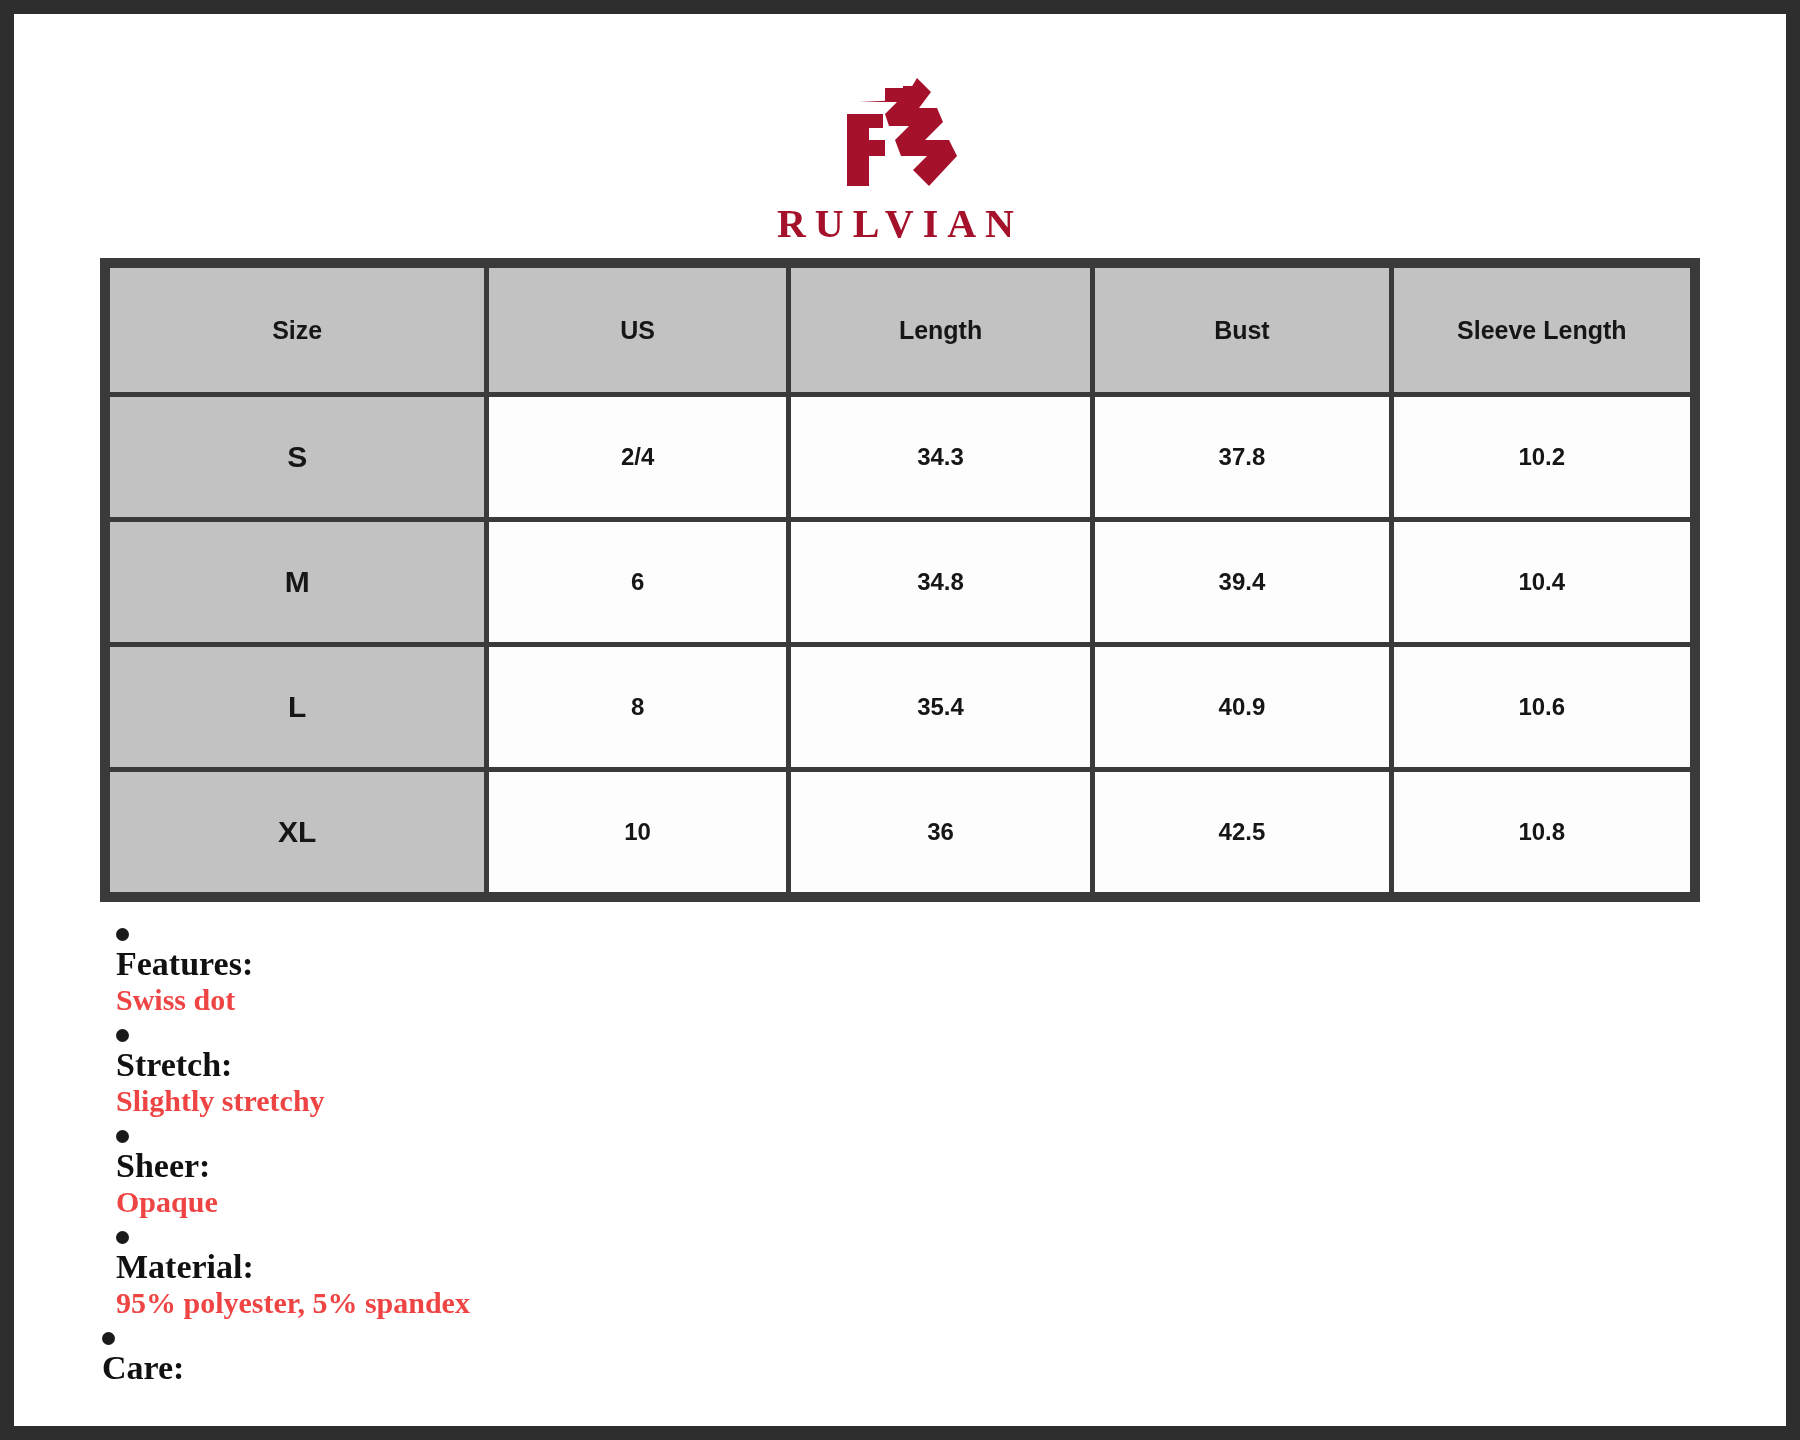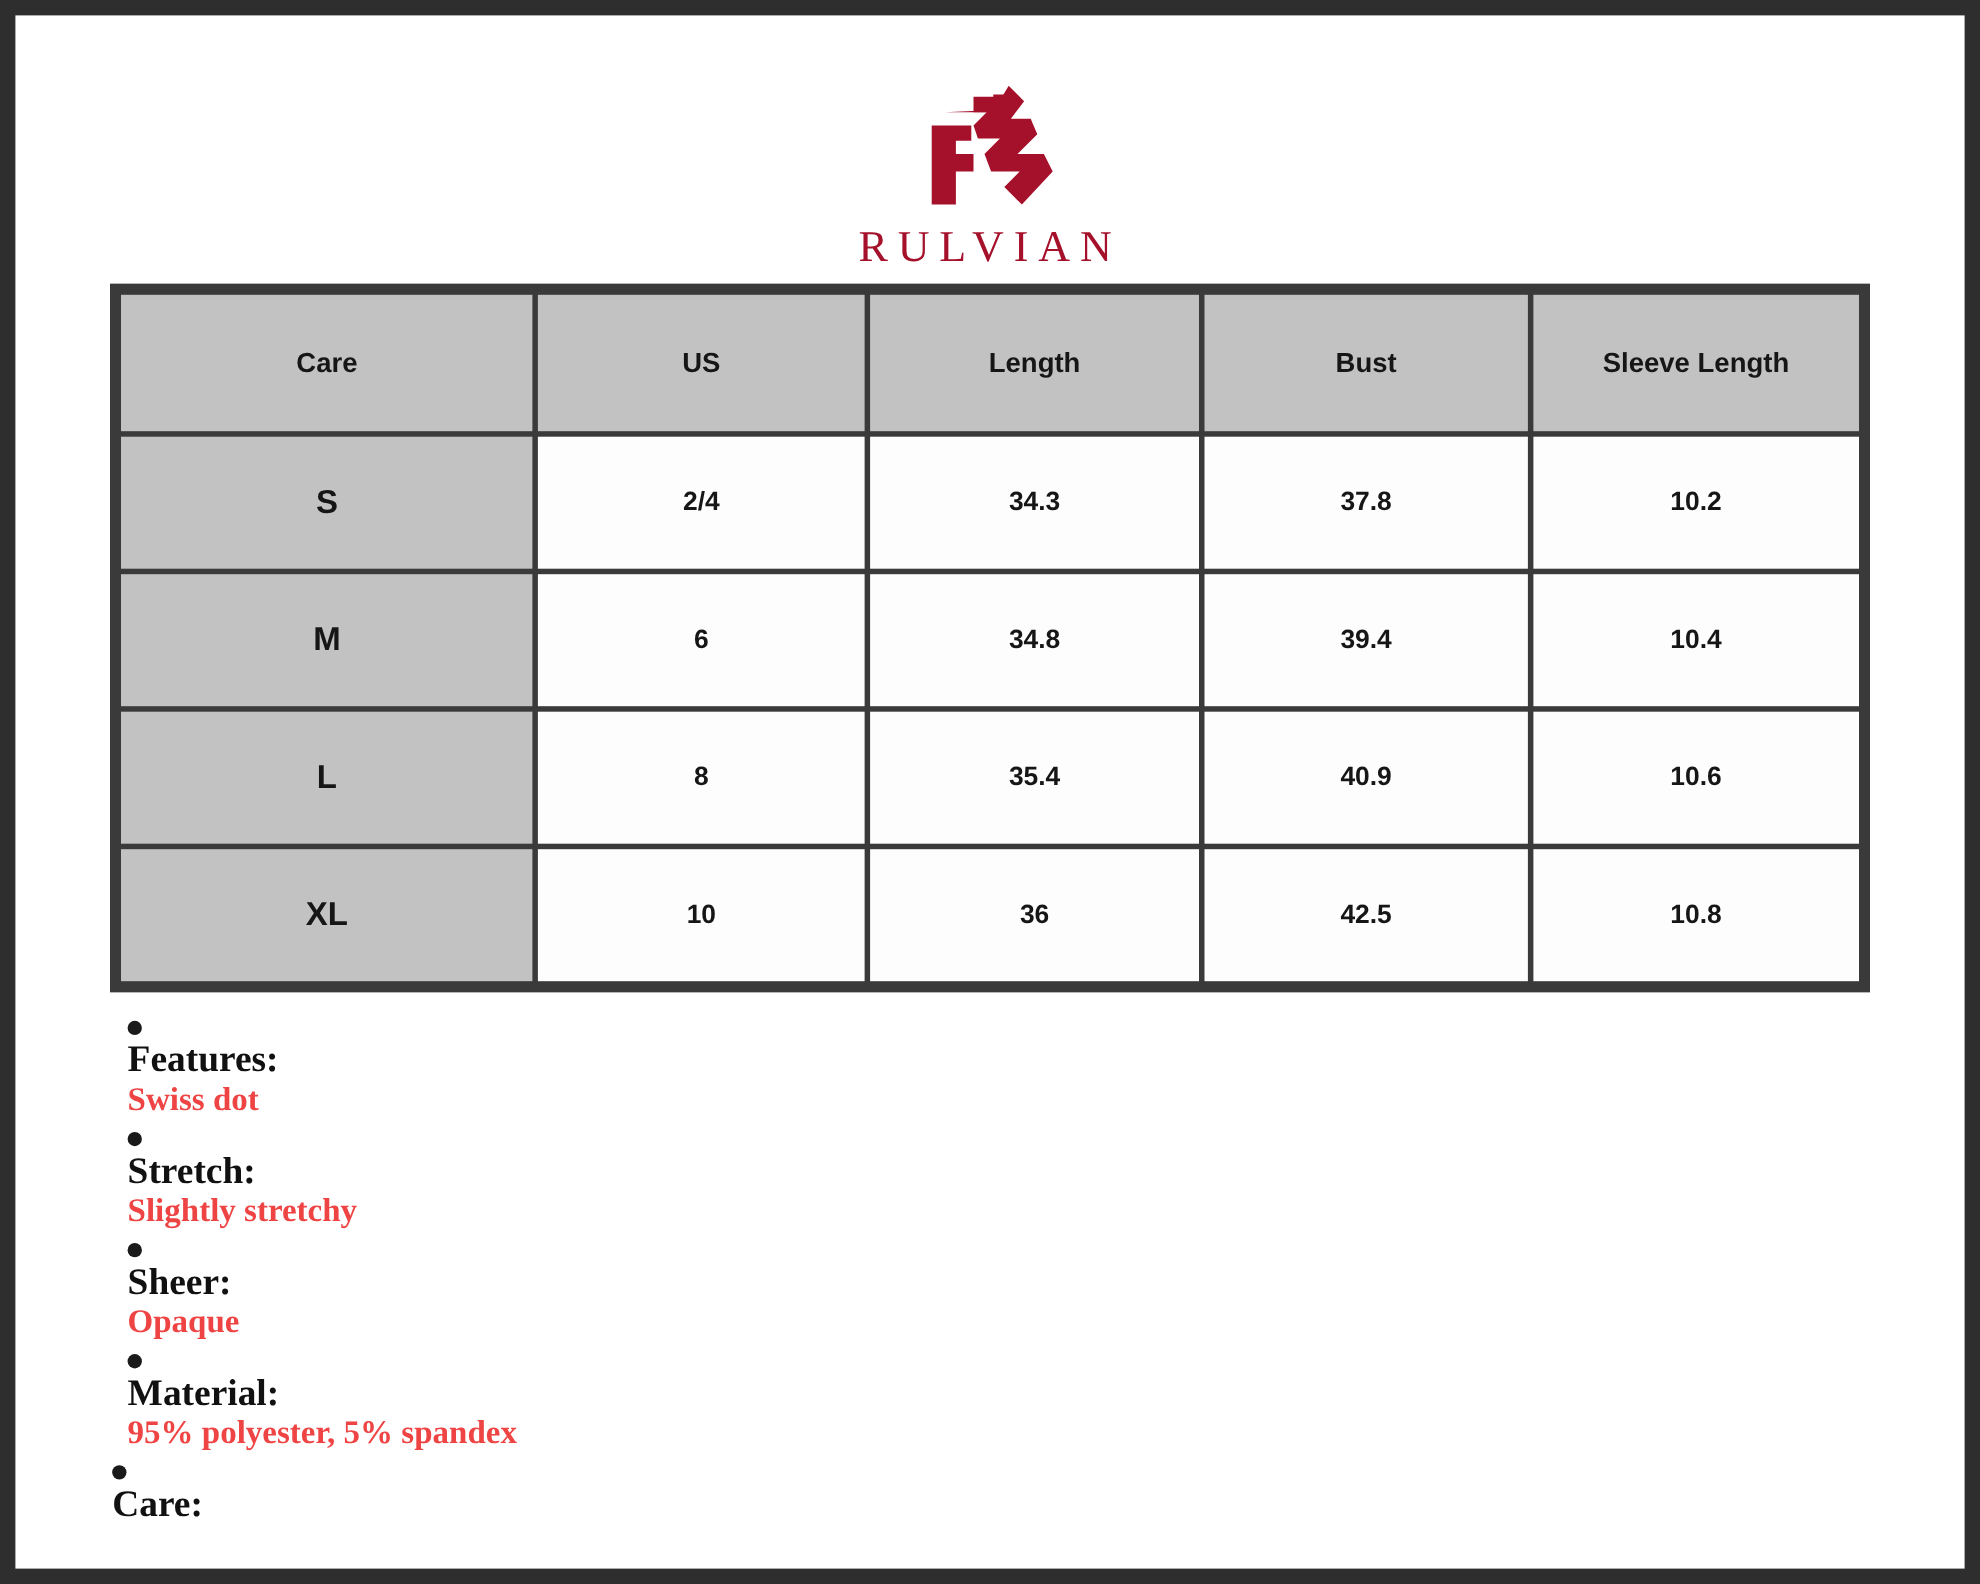--- a/index.html
+++ b/index.html
@@ -66,21 +66,21 @@
   }
   .brand-mark {
     width: 150px;
     height: 120px;
     margin: 0 auto;
     display: block;
   }
   .brand-name {
     margin-top: 2px;
     font-size: 40px;
-    font-weight: normal;
+    font-weight: bold;
     letter-spacing: 9px;
     color: #A5112A;
     font-family: "Liberation Serif", serif;
   }
 
   
   .table-wrap {
     margin-top: 4px;
     border: 5px solid #3a3a3a;
     background: #3a3a3a;
@@ -177,21 +177,21 @@
       <table class="size-table">
         <colgroup>
           <col class="c-size">
             <col class="c-us">
             <col class="c-len">
             <col class="c-bust">
             <col class="c-slv">
         </colgroup>
         <thead>
           <tr>
-            <th>Care</th>
+            <th>Size</th>
             <th>US</th>
             <th>Length</th>
             <th>Bust</th>
             <th>Sleeve Length</th>
           </tr>
         </thead>
         <tbody>
           <tr>
             <td class="size-cell">S</td>
             <td>2/4</td>

